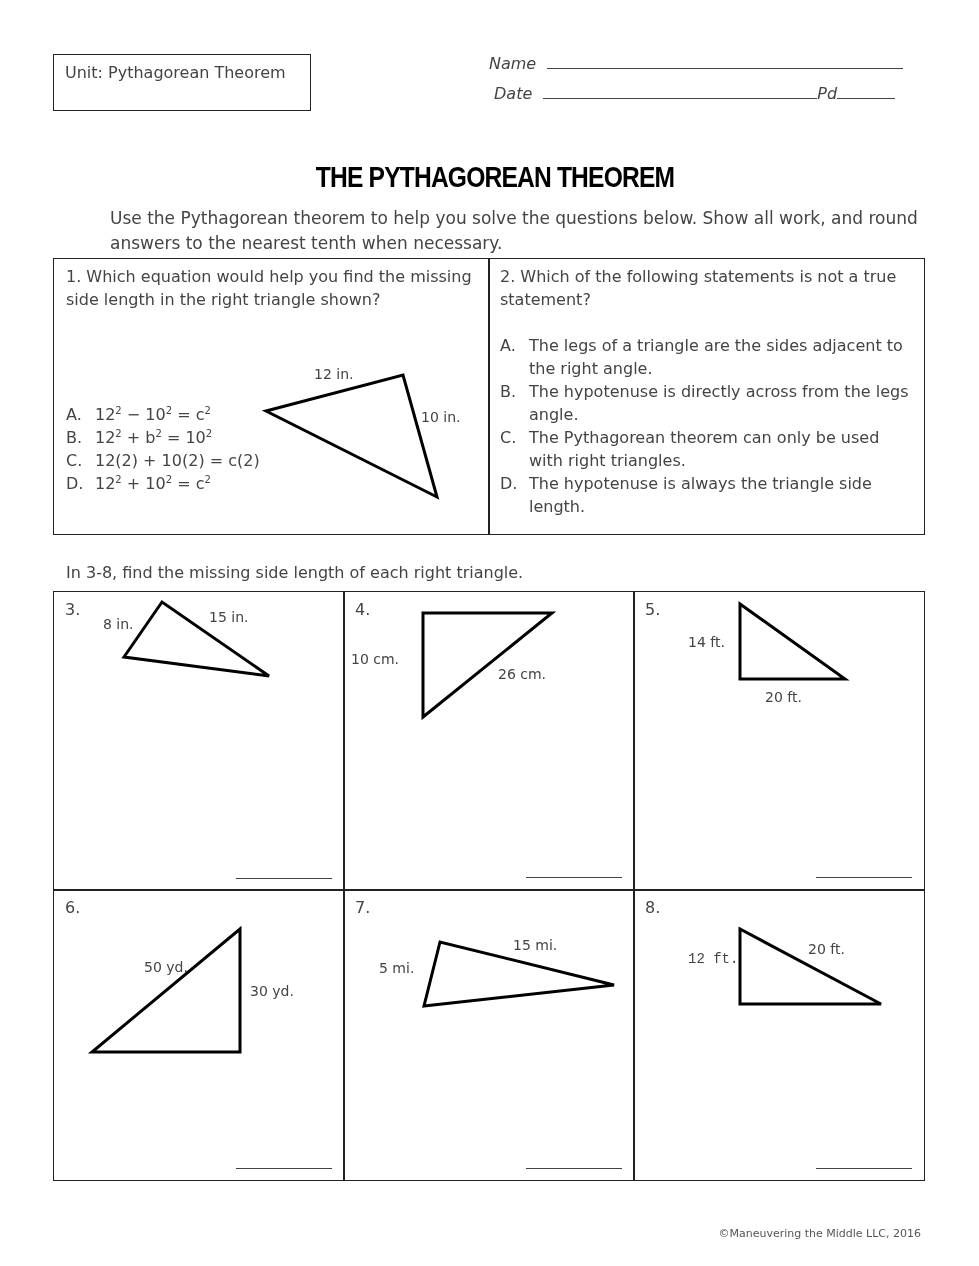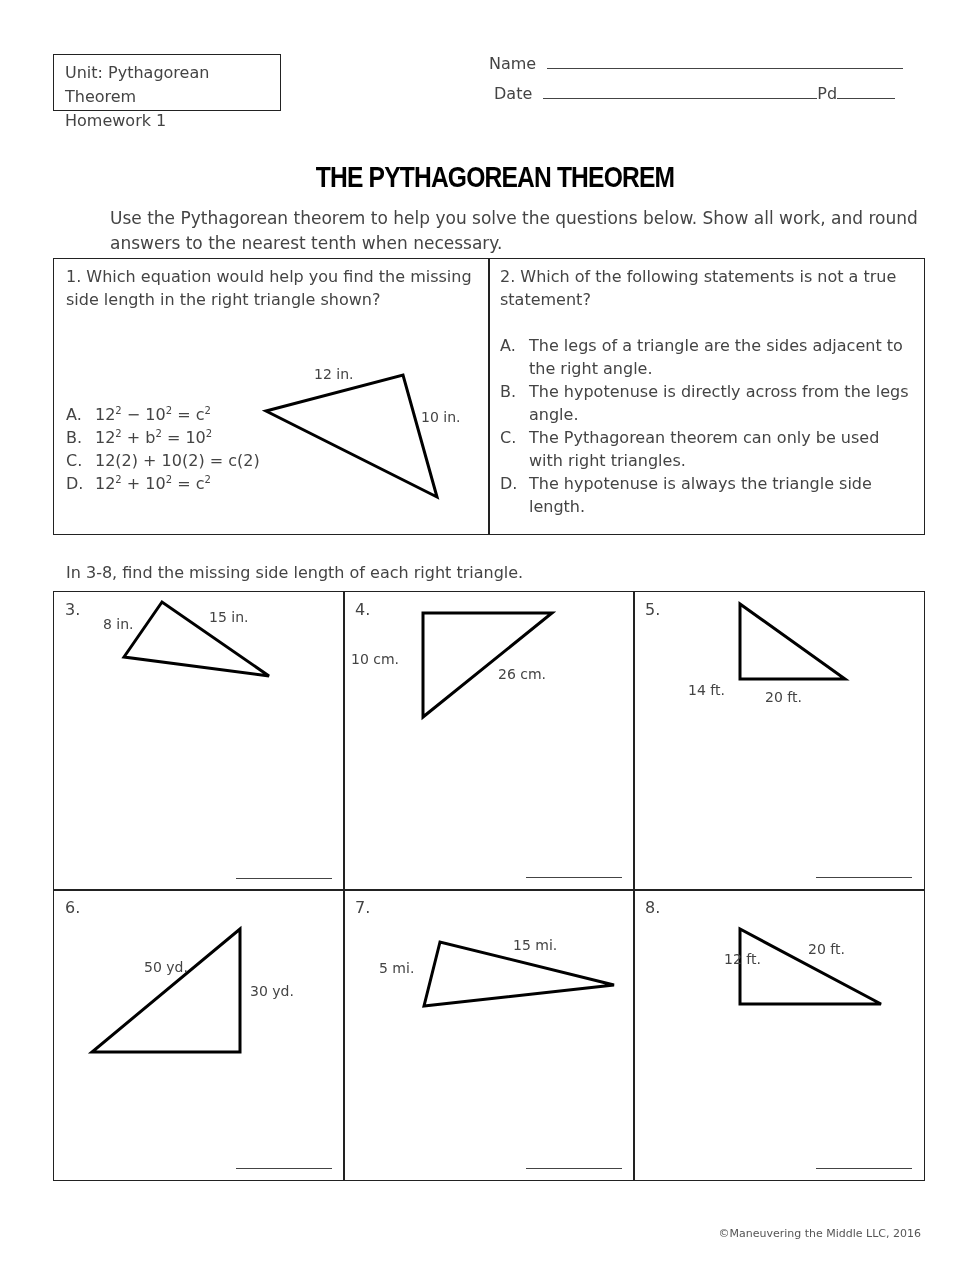--- a/index.html
+++ b/index.html
@@ -2,25 +2,25 @@
 <html><head>
 <meta charset="utf-8">
 <style>
   html, body { margin: 0; padding: 0; background: #ffffff; }
   body {
     width: 979px; height: 1266px; position: relative; overflow: hidden;
     font-family: "DejaVu Sans", sans-serif; color: #333333;
   }
   .abs { position: absolute; }
   .unit-box {
-    left: 53px; top: 54px; width: 228px; height: 57px;
+    left: 53px; top: 54px; width: 258px; height: 57px;
     border: 1.5px solid #222; box-sizing: border-box;
     padding: 6px 0 0 11px; font-size: 16px; line-height: 24px; color: #444;
   }
-  .field-line { font-size: 16px; color: #444; white-space: nowrap; }
+  .field-line { font-size: 16px; color: #444; white-space: nowrap; font-style: italic; }
   .field-line .line { display: inline-block; border-bottom: 1px solid #444; height: 14px; vertical-align: baseline; }
   .title {
     left: 0; width: 990px; top: 160px; text-align: center;
     font-family: "Liberation Sans", sans-serif; font-weight: bold;
     font-size: 30px; letter-spacing: -1px; color: #000;
     transform: scaleX(0.82); transform-origin: 495px 0;
   }
   .instructions {
     left: 66px; top: 206px; width: 850px; font-size: 17px; line-height: 25px; color: #444; margin-left: 44px;
   }
@@ -44,21 +44,20 @@
   .answer-line { width: 96px; border-bottom: 1px solid #444; height: 0; }
   .footer { right: 58px; top: 1219px; font-size: 11px; color: #555; margin-top: 8px; }
   svg polygon { fill: none; stroke: #000; stroke-width: 3; stroke-linejoin: miter; }
   sup { font-size: 10px; line-height: 0; }
 </style>
 </head>
 <body>
 
 <div class="abs unit-box">
   <div>Unit: Pythagorean Theorem</div>
-  <div>Homework 1</div>
 </div>
 
 <div class="abs field-line" style="left:489px; top:54px;">
   <span>Name</span>
   <span class="line" style="width:356px; margin-left:6px;"></span>
 </div>
 <div class="abs field-line" style="left:494px; top:84px;">
   <span>Date</span>
   <span class="line" style="width:274px; margin-left:6px;"></span><span>Pd</span><span class="line" style="width:58px;"></span>
 </div>
@@ -147,27 +146,27 @@
     </g>
   <g>
       <polygon points="740,929 740,1004 881,1004"></polygon>
     </g>
 </svg>
 
 <div class="abs tri-label" style="left:103px; top:616px;">8 in.</div>
 <div class="abs tri-label" style="left:209px; top:609px;">15 in.</div>
 <div class="abs tri-label" style="left:351px; top:651px;">10 cm.</div>
 <div class="abs tri-label" style="left:498px; top:666px;">26 cm.</div>
-<div class="abs tri-label" style="left:688px; top:634px;margin-top:48px;">14 ft.</div>
+<div class="abs tri-label" style="left:688px; top:634px;">14 ft.</div>
 <div class="abs tri-label" style="left:765px; top:689px;">20 ft.</div>
 <div class="abs tri-label" style="left:124px; top:959px;margin-left:20px;">50 yd.</div>
 <div class="abs tri-label" style="left:250px; top:983px;">30 yd.</div>
 <div class="abs tri-label" style="left:379px; top:960px;">5 mi.</div>
 <div class="abs tri-label" style="left:513px; top:937px;">15 mi.</div>
-<div class="abs tri-label" style="left:724px; top:951px;">12 ft.</div>
+<div class="abs tri-label" style="left:688px; top:951px;font-family:Liberation Mono, monospace;">12 ft.</div>
 <div class="abs tri-label" style="left:808px; top:941px;">20 ft.</div>
 
 <div class="abs answer-line" style="left:236px; top:878px;"></div>
 <div class="abs answer-line" style="left:526px; top:877px;"></div>
 <div class="abs answer-line" style="left:816px; top:877px;"></div>
 <div class="abs answer-line" style="left:236px; top:1168px;"></div>
 <div class="abs answer-line" style="left:526px; top:1168px;"></div>
 <div class="abs answer-line" style="left:816px; top:1168px;"></div>
 
 <div class="abs footer">©Maneuvering the Middle LLC, 2016</div>

